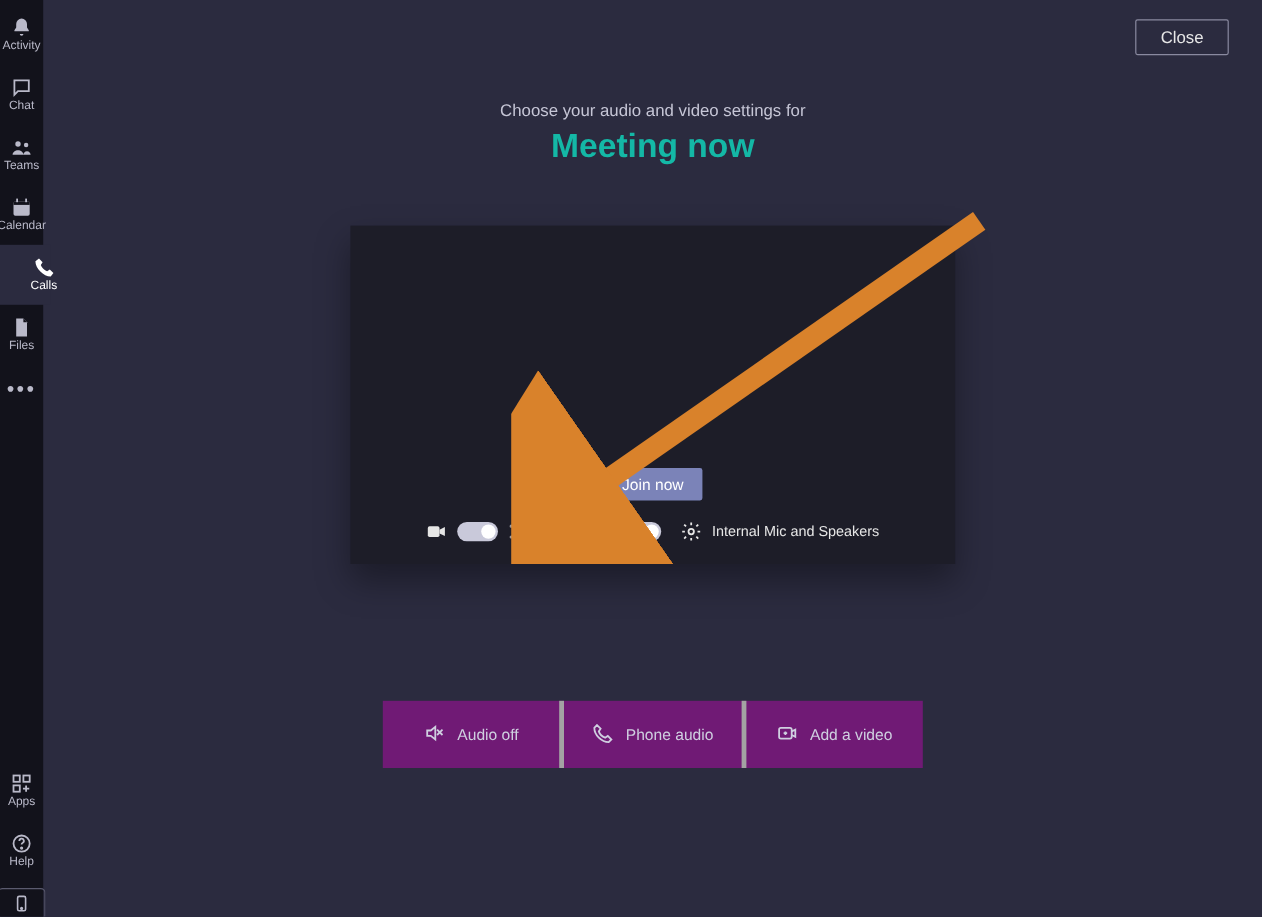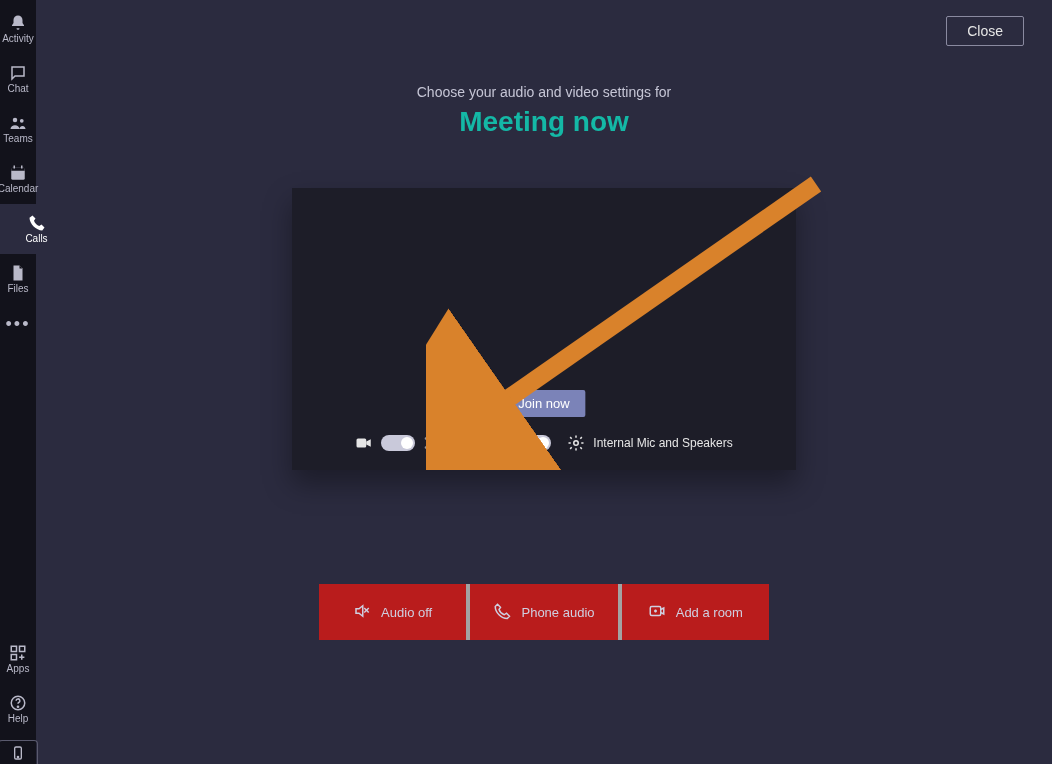--- a/index.html
+++ b/index.html
@@ -155,21 +155,21 @@
     font-size: 12px;
     font-weight: 600;
     color: #e6e6e6;
   }
 
   .options-bar {
     position: absolute;
     top: 584px; left: 50%;
     transform: translateX(-50%);
     width: 450px; height: 56px;
-    background: #b91c1c;
+    background: #701a75;
     display: flex;
     align-items: stretch;
   }
   .opt {
     flex: 1;
     display: flex;
     align-items: center;
     justify-content: center;
     gap: 10px;
     color: #cfcfe0;
@@ -369,21 +369,21 @@
       <span>Phone audio</span>
     </div>
     <div class="opt">
       <span>
         <svg viewBox="0 0 24 24" fill="none" stroke="currentColor" stroke-width="2">
             <rect x="3" y="6" width="14" height="12" rx="2"></rect>
             <path d="M17 10l4-2v8l-4-2"></path>
             <path d="M8 12h4m-2-2v4"></path>
           </svg>
       </span>
-      <span>Add a room</span>
+      <span>Add a video</span>
     </div>
   </div>
 
   <svg class="annotation-arrow" style="left:390px; top:170px;" width="410" height="300">
     <defs>
       <marker id="arrowhead" markerWidth="14" markerHeight="14" refX="3" refY="6" orient="auto">
         <polygon points="0 0, 14 6, 0 12" fill="#d9822b"></polygon>
       </marker>
     </defs>
     <line x1="390" y1="14" x2="40" y2="258" stroke="#d9822b" stroke-width="18" marker-end="url(#arrowhead)"></line>

